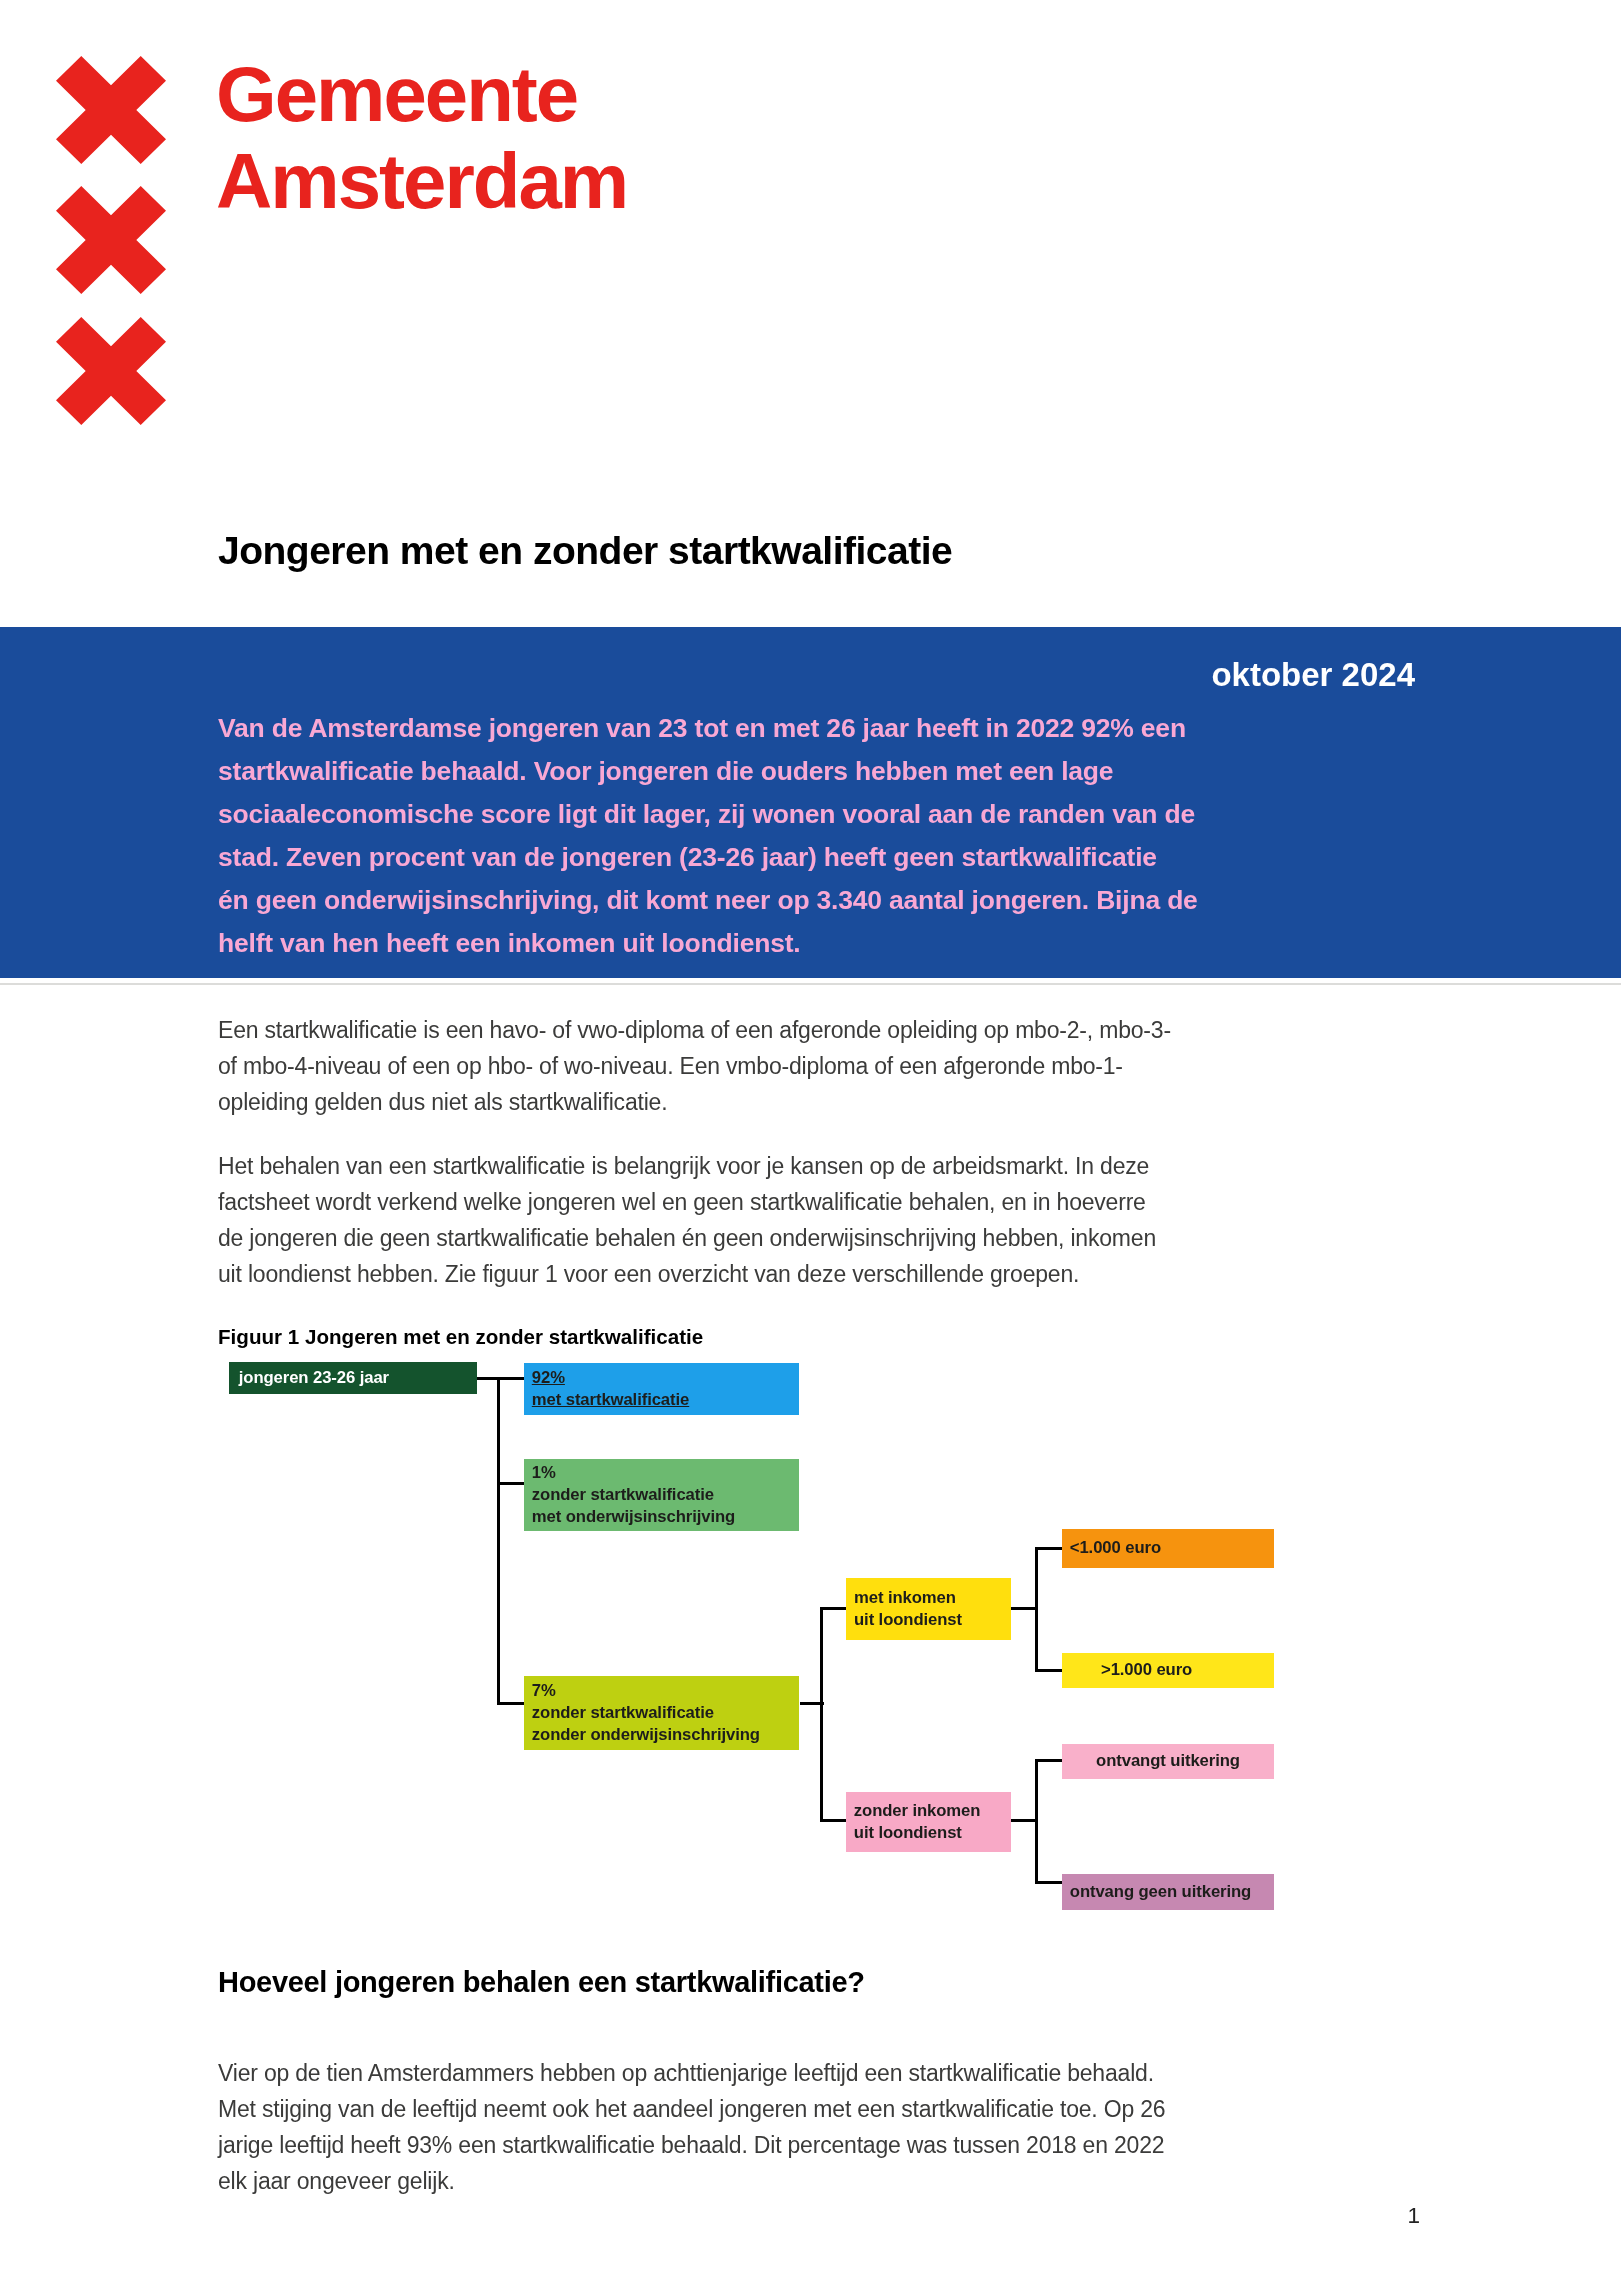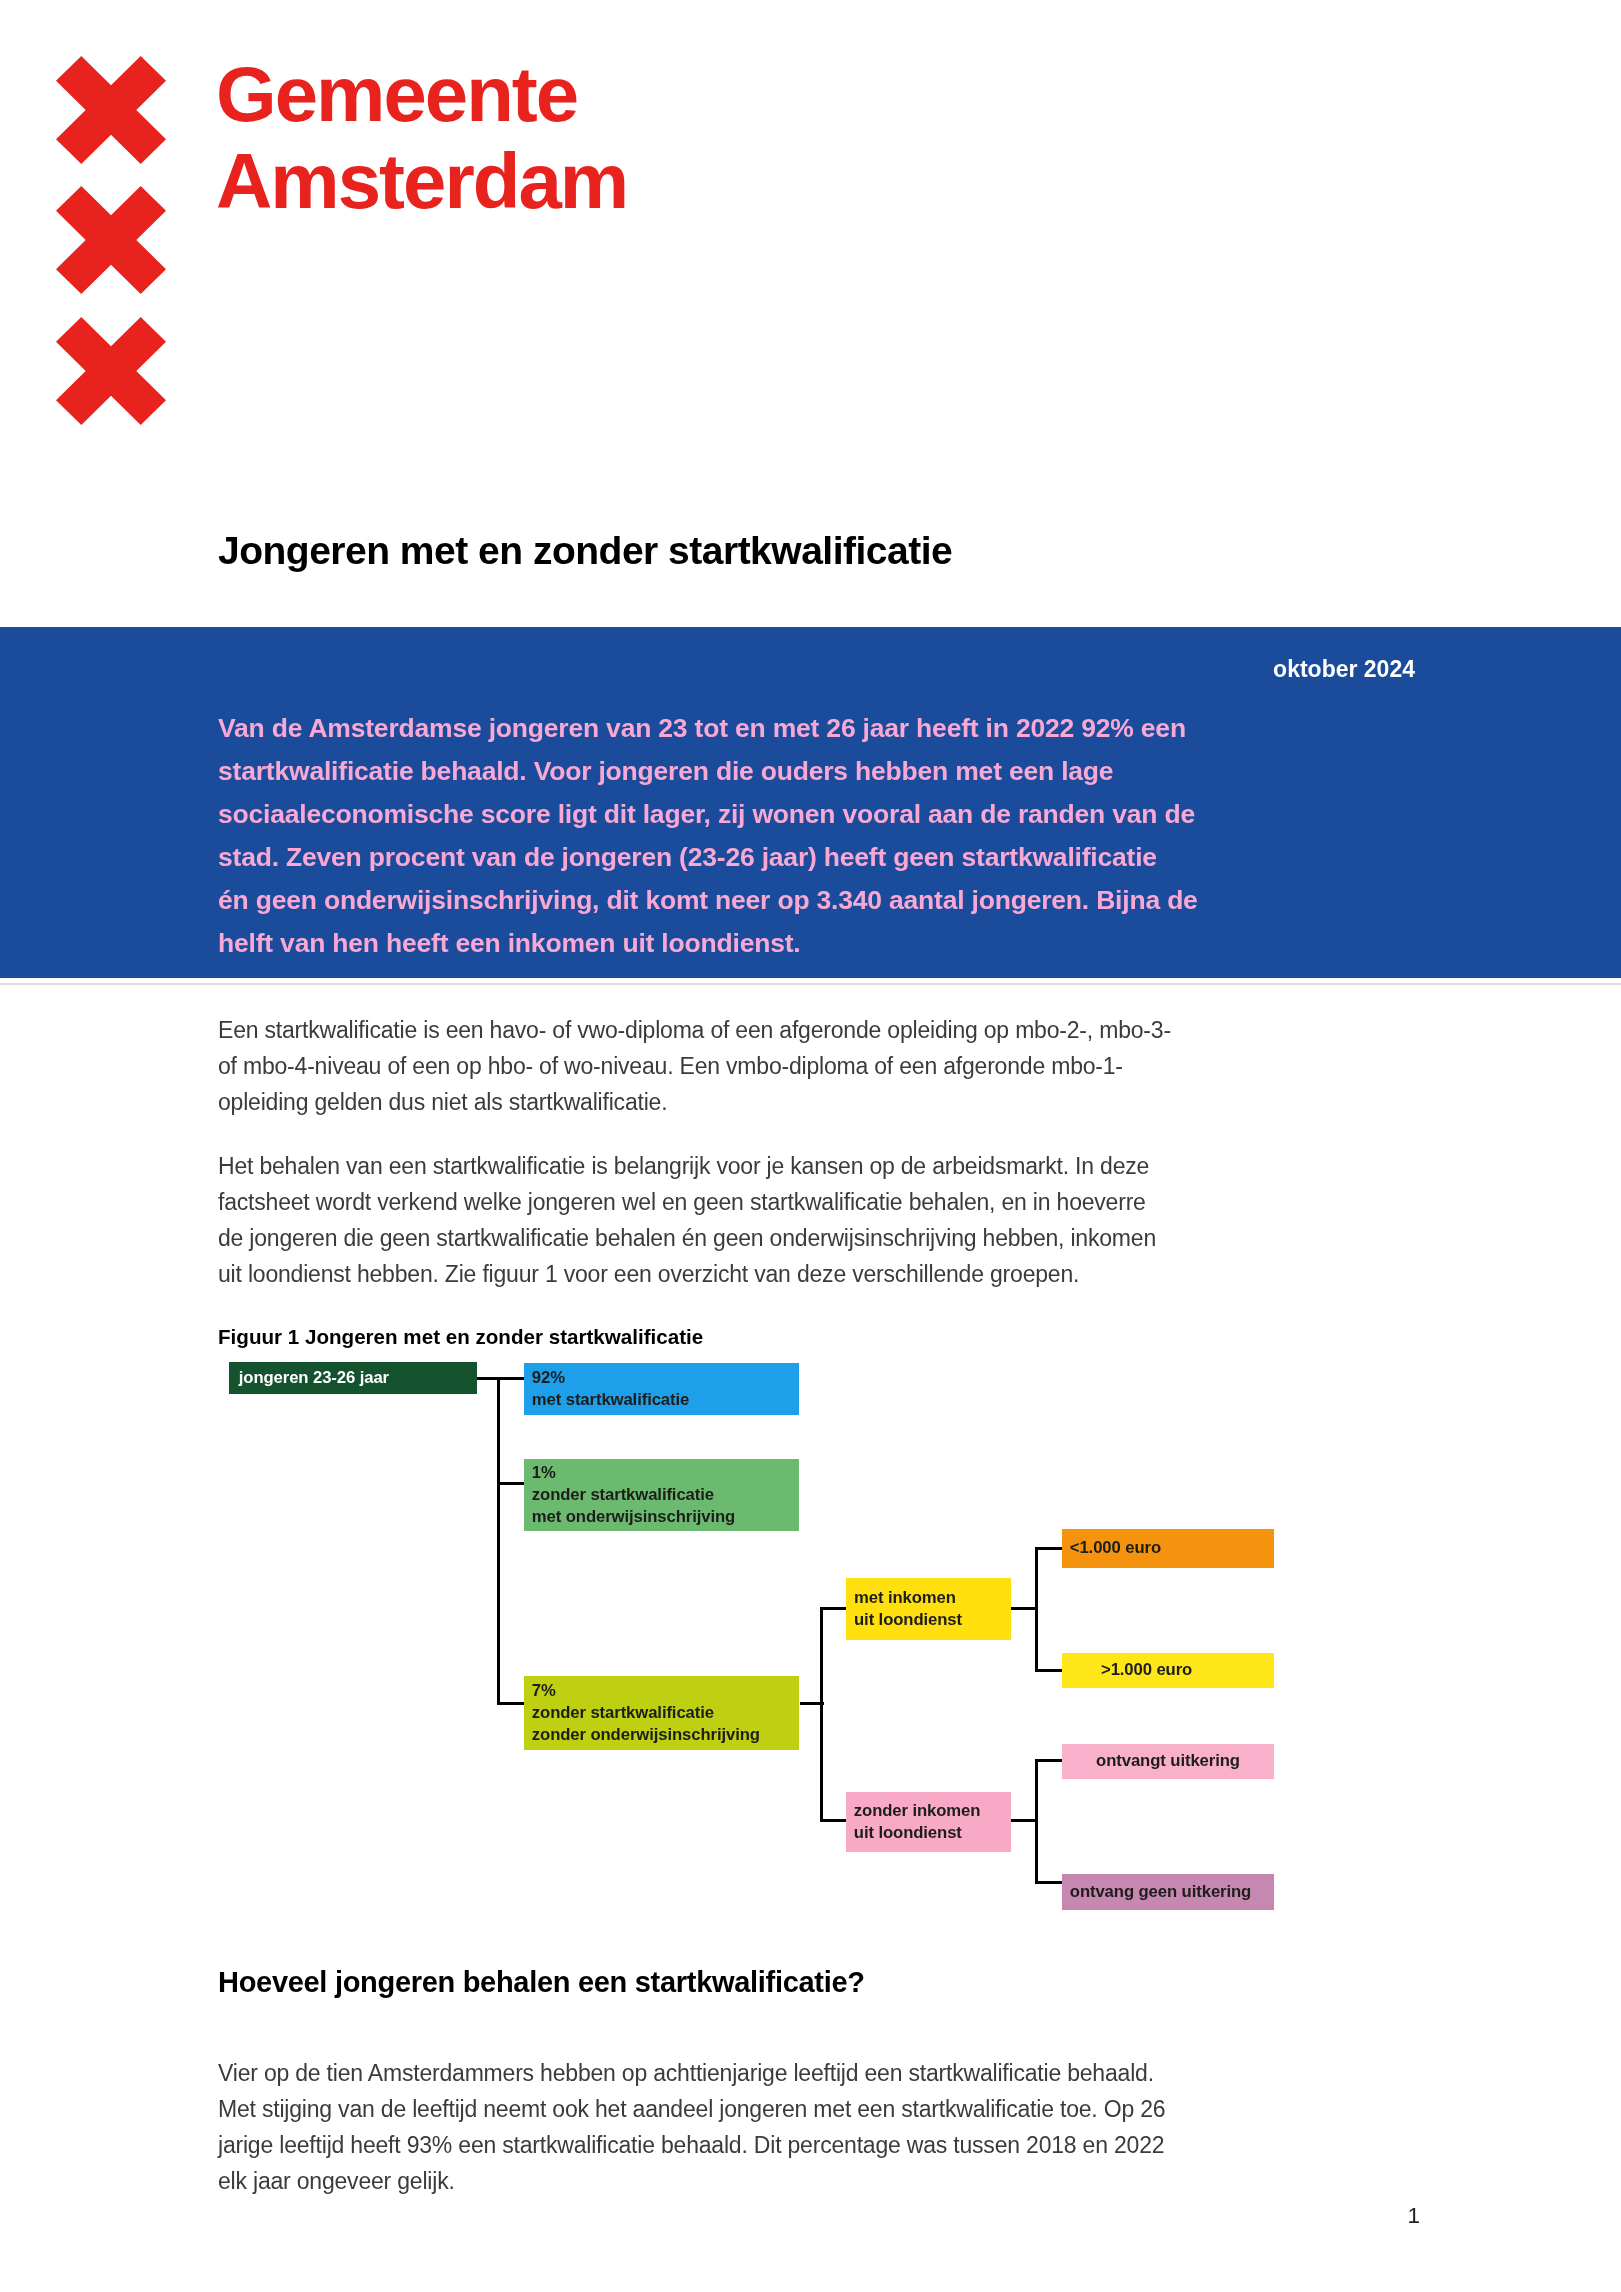--- a/index.html
+++ b/index.html
@@ -25,21 +25,21 @@
     position:absolute;left:218px;top:529px;
     font-size:39px;font-weight:bold;color:#000;
     letter-spacing:-0.5px;
   }
   .banner{
     position:absolute;left:0;top:627px;width:1621px;height:351px;
     background:#1A4C9B;
   }
   .banner-date{
     position:absolute;top:29px;right:206px;
-    font-size:23px;font-weight:bold;color:#ffffff;
+    font-size:33px;font-weight:bold;color:#ffffff;
   }
   .banner-text{
     position:absolute;left:218px;top:80px;width:1255px;
     font-size:26.5px;font-weight:bold;color:#f9a8d4;
     line-height:43px;letter-spacing:-0.2px;white-space:pre-line;
   }
   .rule{
     position:absolute;left:0;top:983px;width:1621px;height:2px;
     background:#dcdcda;
   }
@@ -64,21 +64,21 @@
 
   
   .box{
     position:absolute;box-sizing:border-box;
     display:flex;flex-direction:column;justify-content:center;
     padding:3.9px 7.8px;
     font-size:16.7px;font-weight:bold;color:#1D1D1B;
     line-height:1.32;white-space:pre-line;letter-spacing:-0.1px;
   }
   .c-root{background:#14532d;color:#ffffff;}
-  .c-blue{background:#1E9FE9;}
+  .c-blue{background:#1E9FE9;text-decoration:underline;}
   .c-green{background:#6CBA70;}
   .c-olive{background:#BED011;}
   .c-yellow{background:#FFDF0D;padding-left:8px;}
   .c-yellow2{background:#FFE619;}
   .c-orange{background:#F6930E;}
   .c-pink{background:#F8A9C6;}
   .c-pink2{background:#F9B0CA;text-align:center;}
   .c-mauve{background:#C688B1;}
   .hline,.vline{position:absolute;background:#000;}
   .hline{height:2.9px;}

